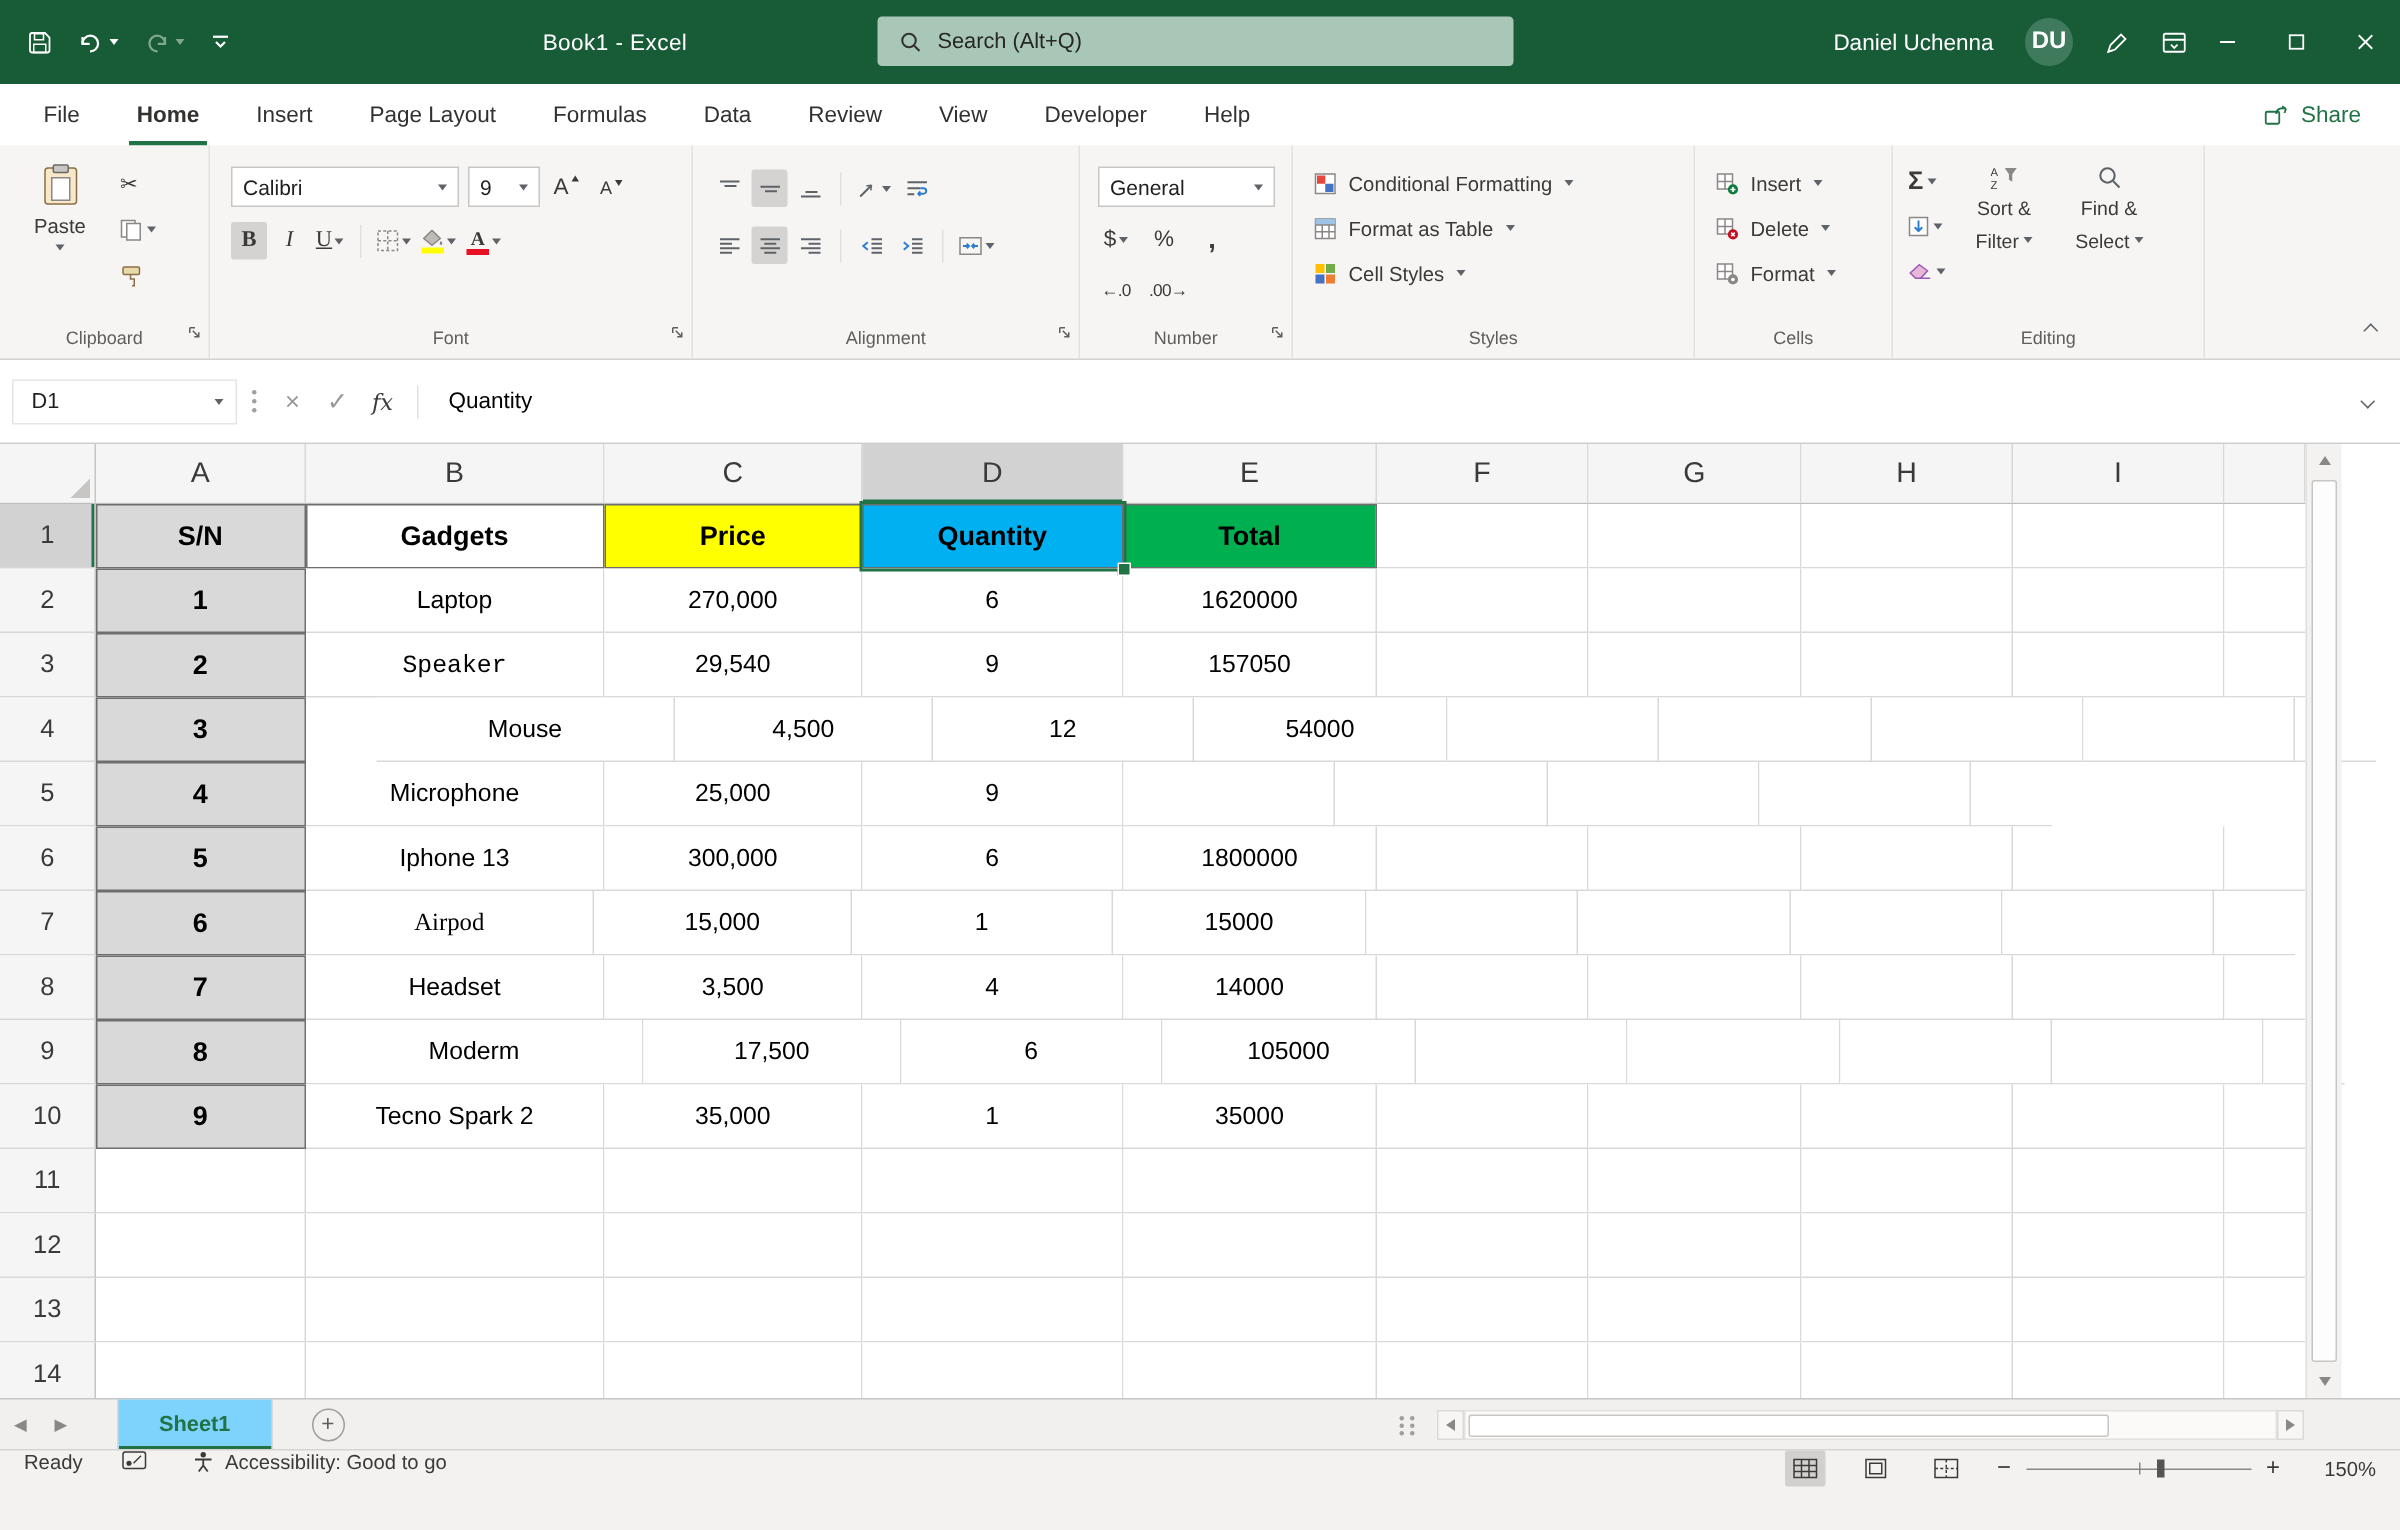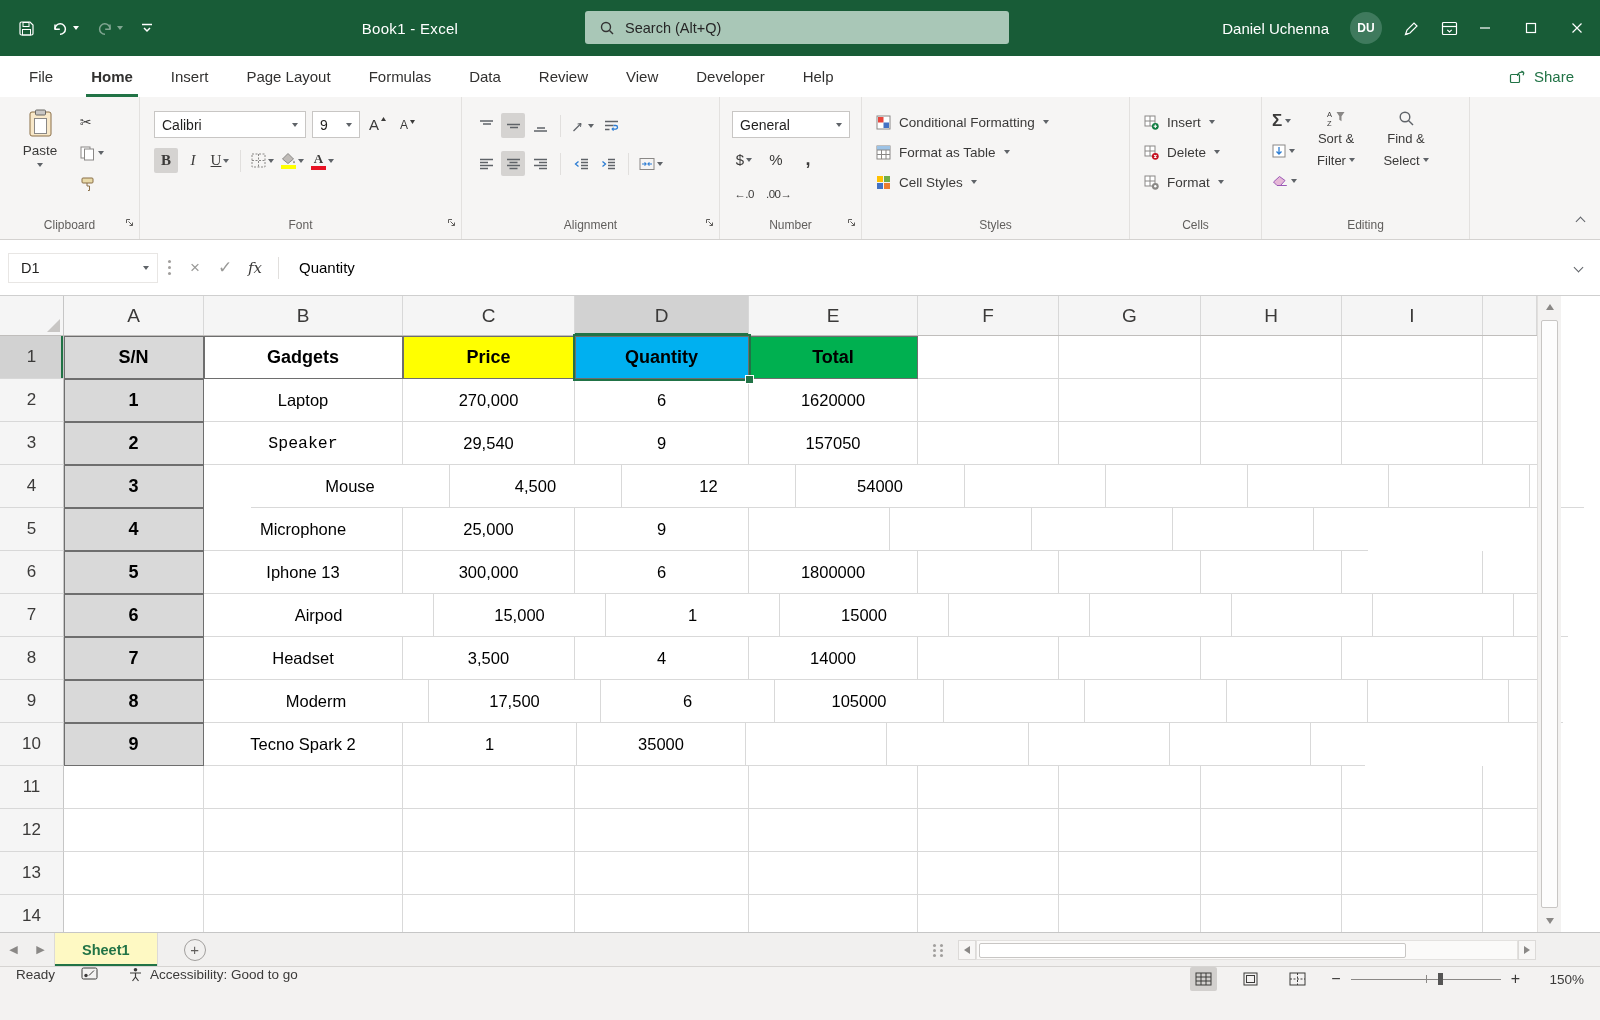--- a/index.html
+++ b/index.html
@@ -15,21 +15,21 @@
   .titlebar { position:absolute; top:0; left:0; right:0; height:56px; background:var(--titlebar,#185C37); color:#fff; }
   .qat { position:absolute; left:18px; top:0; height:56px; display:flex; align-items:center; gap:17px; }
   .qbtn { display:flex; align-items:center; gap:4px; cursor:pointer; }
   .qbtn.disabled { opacity:.45; }
   .tri { width:0; height:0; border-left:3.5px solid transparent; border-right:3.5px solid transparent; border-top:4px solid #5F6368; display:inline-block; }
   .tri.w { border-top-color:#fff; }
   .tb-title { position:absolute; left:300px; width:220px; top:0; height:56px; display:flex; align-items:center; justify-content:center; font-size:15px; letter-spacing:.3px; }
   .searchbox { position:absolute; left:585px; top:11px; width:424px; height:33px; background:#A9C7B7; border-radius:3px; display:flex; align-items:center; gap:10px; padding:0 14px; color:#262626; font-size:14.5px; cursor:text; }
   .account { position:absolute; right:142px; top:0; height:56px; display:flex; align-items:center; gap:21px; }
   .uname { font-size:15px; }
-  .avatar { width:32px; height:32px; border-radius:50%; background:#3F7A5D; display:flex; align-items:center; justify-content:center; font-size:12px; font-weight:700; color:#fff; cursor:pointer; }
+  .avatar { width:32px; height:32px; border-radius:50%; background:#3F7A5D; display:flex; align-items:center; justify-content:center; font-size:16px; font-weight:700; color:#fff; cursor:pointer; }
   .tbicon { display:flex; align-items:center; justify-content:center; cursor:pointer; }
   .winctl { position:absolute; right:0; top:0; height:56px; display:flex; }
   .wbtn { width:46px; height:56px; display:flex; align-items:center; justify-content:center; cursor:pointer; }
 
   
   .menubar { position:absolute; top:56px; left:0; right:0; height:41px; background:#fff; display:flex; align-items:stretch; padding-left:10px; }
   .mtab { padding:0 19px; display:flex; align-items:center; font-size:15px; color:#323130; position:relative; cursor:pointer; white-space:nowrap; }
   .mtab.active { font-weight:700; }
   .mtab.active::after { content:""; position:absolute; left:14px; right:14px; bottom:0; height:3px; background:var(--accent,#217346); }
   .sharebtn { position:absolute; right:26px; top:56px; height:41px; display:flex; align-items:center; gap:8px; color:var(--accent,#217346); font-size:15px; cursor:pointer; }
@@ -108,21 +108,21 @@
   .tri-up { width:0; height:0; border-left:4.5px solid transparent; border-right:4.5px solid transparent; border-bottom:6px solid #8A8886; }
   .tri-dn { width:0; height:0; border-left:4.5px solid transparent; border-right:4.5px solid transparent; border-top:6px solid #8A8886; }
   .tri-l { width:0; height:0; border-top:4.5px solid transparent; border-bottom:4.5px solid transparent; border-right:6px solid #8A8886; }
   .tri-r { width:0; height:0; border-top:4.5px solid transparent; border-bottom:4.5px solid transparent; border-left:6px solid #8A8886; }
   .vtrack { flex:1; position:relative; }
   .vthumb { position:absolute; left:3px; right:3px; top:2px; bottom:2px; background:#FDFDFD; border:1px solid #C8C6C4; border-radius:2px; cursor:grab; }
 
   
   .sheetbar { position:absolute; top:932px; left:0; right:0; height:34px; background:#F1F0EF; border-top:1px solid #C6C6C6; display:flex; align-items:center; }
   .snav { width:27px; display:flex; justify-content:center; color:#8A8886; font-size:11px; cursor:pointer; }
-  .stab { height:33px; margin-left:0; padding:0 27px; background:#fef9c3; border-left:1px solid #DCDAD8; border-right:1px solid #DCDAD8; display:flex; align-items:center; font-size:14.5px; font-weight:700; color:var(--accent,#217346); box-shadow:inset 0 -2px 0 var(--accent,#217346); cursor:pointer; }
+  .stab { height:33px; margin-left:24px; padding:0 27px; background:#7dd3fc; border-left:1px solid #DCDAD8; border-right:1px solid #DCDAD8; display:flex; align-items:center; font-size:14.5px; font-weight:700; color:var(--accent,#217346); box-shadow:inset 0 -2px 0 var(--accent,#217346); cursor:pointer; }
   .addsheet { width:22px; height:22px; border:1px solid #A19F9D; border-radius:50%; display:flex; align-items:center; justify-content:center; color:#605E5C; font-size:15px; margin-left:26px; cursor:pointer; line-height:1; }
   .sgrip { position:absolute; left:933px; top:16px; display:flex; gap:4px; cursor:col-resize; }
   .hscroll { position:absolute; left:958px; right:64px; top:7px; height:20px; display:flex; align-items:center; }
   .harrow { width:18px; height:20px; background:#F7F6F5; border:1px solid #DCDAD8; display:flex; align-items:center; justify-content:center; cursor:pointer; }
   .htrack { flex:1; height:20px; background:#FBFAF9; border:1px solid #E3E1DF; position:relative; }
   .hthumb { position:absolute; left:2px; top:1.5px; bottom:1.5px; width:79%; background:#fff; border:1px solid #C8C6C4; border-radius:2px; cursor:grab; }
 
   
   .statusbar { position:absolute; top:966px; left:0; right:0; bottom:0; background:#F3F2F1; border-top:1px solid #D6D4D2; }
   .statusrow { height:38px; display:flex; align-items:flex-start; font-size:13.5px; color:#3B3A39; }
@@ -697,21 +697,21 @@
           <div class="cell" style="width: 169px;">1800000</div>
           <div class="cell" style="width: 141px;"></div>
           <div class="cell" style="width: 142px;"></div>
           <div class="cell" style="width: 141px;"></div>
           <div class="cell" style="width: 141px;"></div>
           <div class="cell fill"></div>
         </div>
         <div class="grow">
           <div class="rowh">7</div>
           <div class="cell sn" style="width: 140px; background: rgb(217, 217, 217);">6</div>
-          <div class="cell" style="width: 230px;">Airpod</div>
+          <div class="cell" style="width: 192px; font-family: Liberation Serif, serif;">Airpod</div>
           <div class="cell" style="width: 172px;">15,000</div>
           <div class="cell" style="width: 174px;">1</div>
           <div class="cell" style="width: 169px;">15000</div>
           <div class="cell" style="width: 141px;"></div>
           <div class="cell" style="width: 142px;"></div>
           <div class="cell" style="width: 141px;"></div>
           <div class="cell" style="width: 141px;"></div>
           <div class="cell fill"></div>
         </div>
         <div class="grow">
@@ -737,20 +737,21 @@
           <div class="cell" style="width: 141px;"></div>
           <div class="cell" style="width: 142px;"></div>
           <div class="cell" style="width: 141px;"></div>
           <div class="cell" style="width: 141px;"></div>
           <div class="cell fill"></div>
         </div>
         <div class="grow">
           <div class="rowh">10</div>
           <div class="cell sn" style="width: 140px; background: rgb(217, 217, 217);">9</div>
           <div class="cell" style="width: 199px;">Tecno Spark 2</div>
+          <div class="cell" style="width: 172px;">35,000</div>
           <div class="cell" style="width: 174px;">1</div>
           <div class="cell" style="width: 169px;">35000</div>
           <div class="cell" style="width: 141px;"></div>
           <div class="cell" style="width: 142px;"></div>
           <div class="cell" style="width: 141px;"></div>
           <div class="cell" style="width: 141px;"></div>
           <div class="cell fill"></div>
         </div>
         <div class="grow">
           <div class="rowh">11</div>

